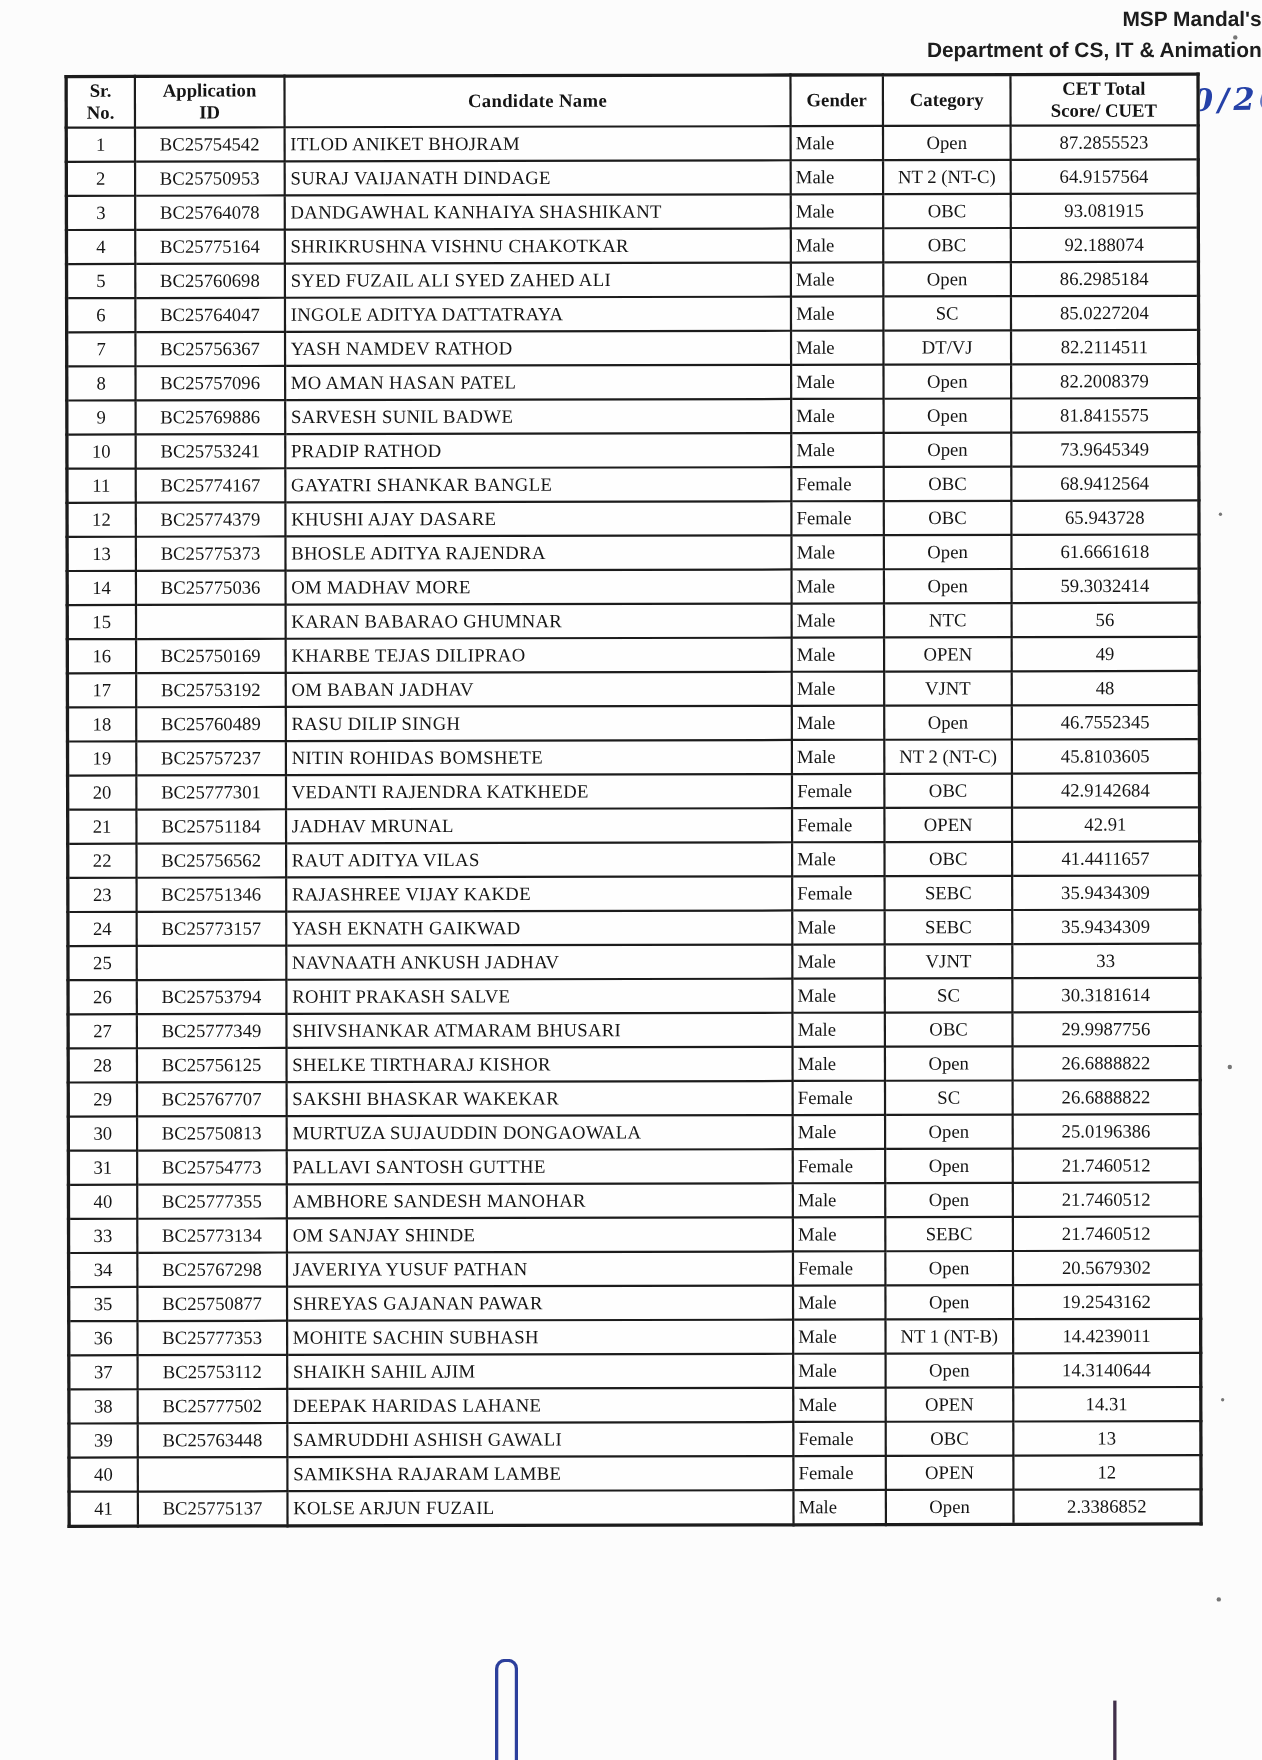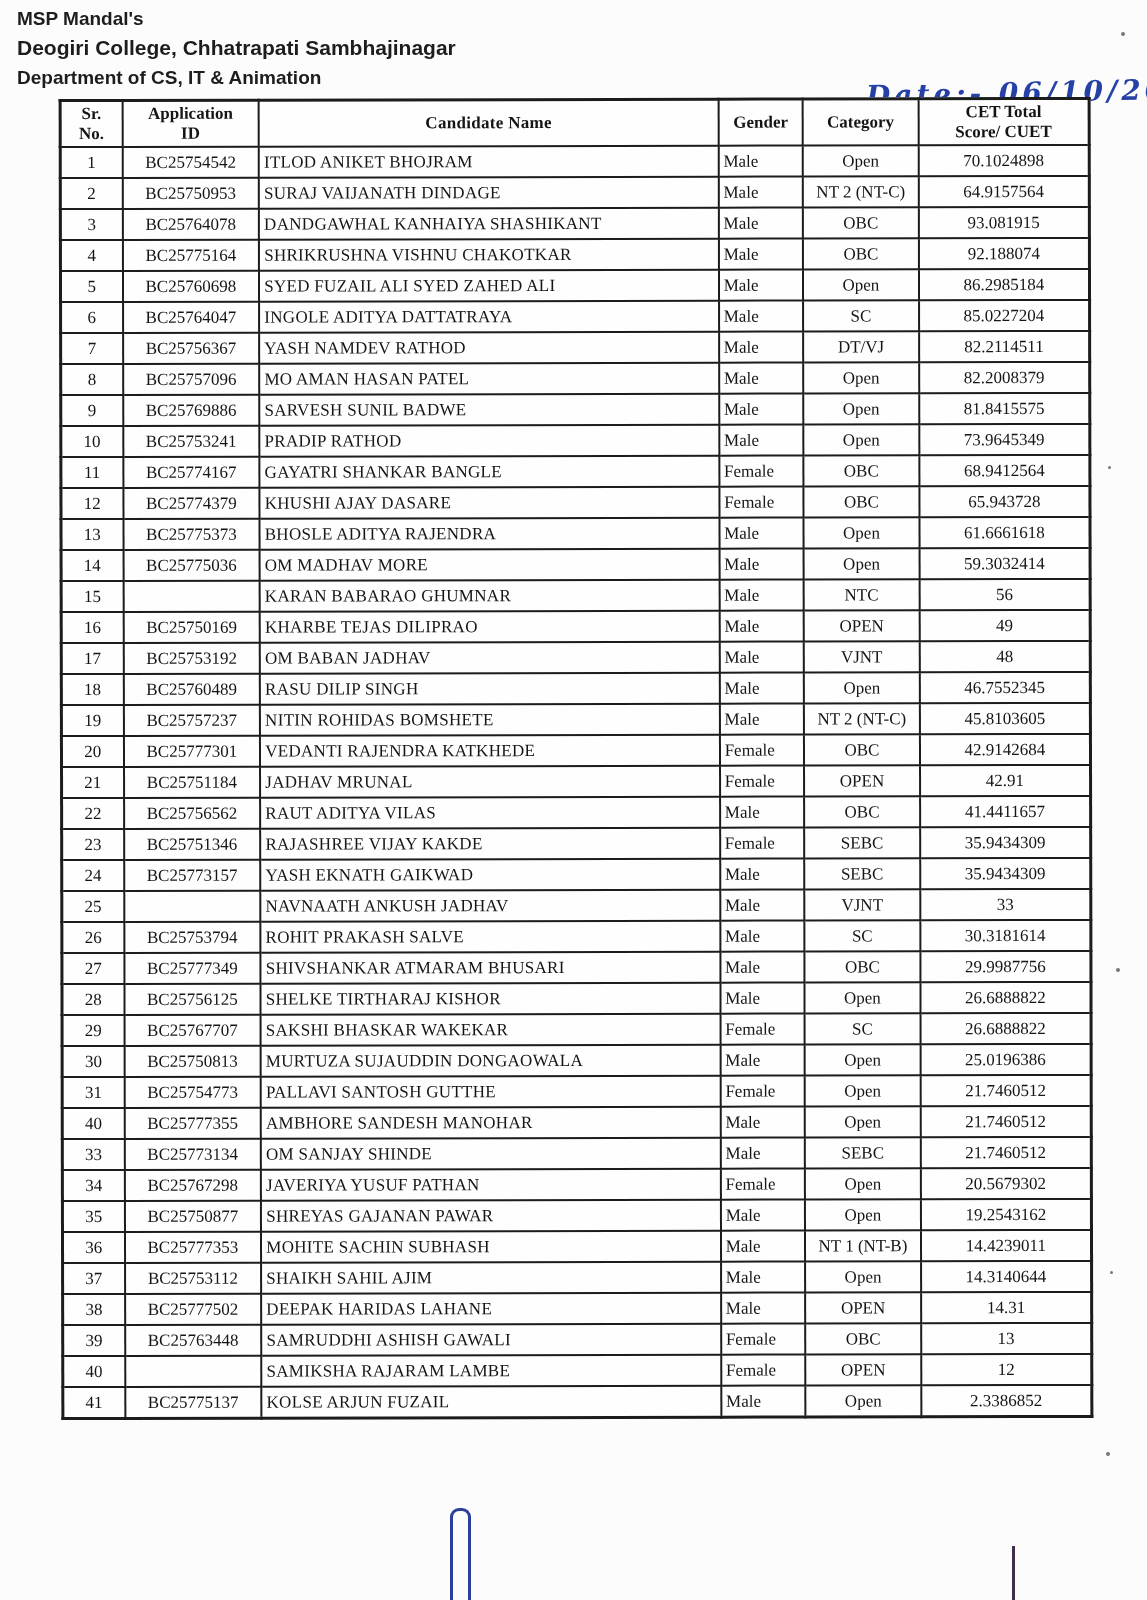--- a/index.html
+++ b/index.html
@@ -5,21 +5,21 @@
   html,body{margin:0;padding:0;}
   body{
     width:1147px;height:1600px;
     background:#fcfcfc;
     font-family:"Liberation Serif", serif;
     color:#151515;
     position:relative;
     overflow:hidden;
   }
   .doc-header{
-    text-align:left;
+    text-align:right;
     padding-top:5px;
     font-family:"Liberation Sans", sans-serif;
     font-weight:bold;
     color:#1d1d1d;
     padding-left:17px;
   }
   .doc-header .h1{font-size:19px;line-height:27px;}
   .doc-header .h2{font-size:21px;line-height:31px;}
   .doc-header .h3{font-size:19px;line-height:29px;}
   .doc-header .h4{font-size:20px;line-height:28px;}
@@ -95,21 +95,20 @@
   .dot2{left:1108px;top:466px;width:3px;height:3px;}
   .dot3{left:1116px;top:968px;}
   .dot4{left:1110px;top:1271px;width:3px;height:3px;}
   .dot5{left:1106px;top:1452px;}
 </style>
 </head>
 <body>
 
 <div class="doc-header">
   <div class="h1">MSP Mandal's</div>
-  <div class="h2">Deogiri College, Chhatrapati Sambhajinagar</div>
   <div class="h3">Department of CS, IT &amp; Animation</div>
 </div>
 
 <div class="date-note">Date:- 06/10/202</div>
 
 <table class="merit">
   <thead>
     <tr>
       <th class="c-sr">
         <div>Sr.</div>
@@ -128,21 +127,21 @@
       </th>
     </tr>
   </thead>
   <tbody>
   <tr>
     <td class="c-sr">1</td>
     <td class="c-app">BC25754542</td>
     <td class="c-name">ITLOD ANIKET BHOJRAM</td>
     <td class="c-gender">Male</td>
     <td class="c-cat">Open</td>
-    <td class="c-score">70.1024898</td>
+    <td class="c-score">87.2855523</td>
   </tr>
 
   <tr>
     <td class="c-sr">2</td>
     <td class="c-app">BC25750953</td>
     <td class="c-name">SURAJ VAIJANATH DINDAGE</td>
     <td class="c-gender">Male</td>
     <td class="c-cat">NT 2 (NT-C)</td>
     <td class="c-score">64.9157564</td>
   </tr>

